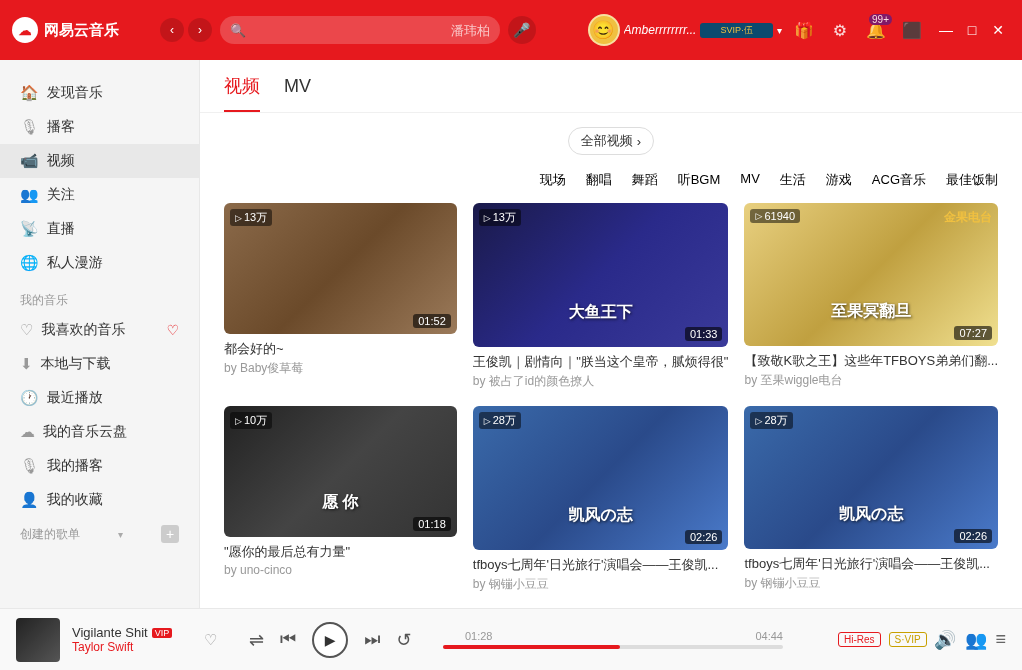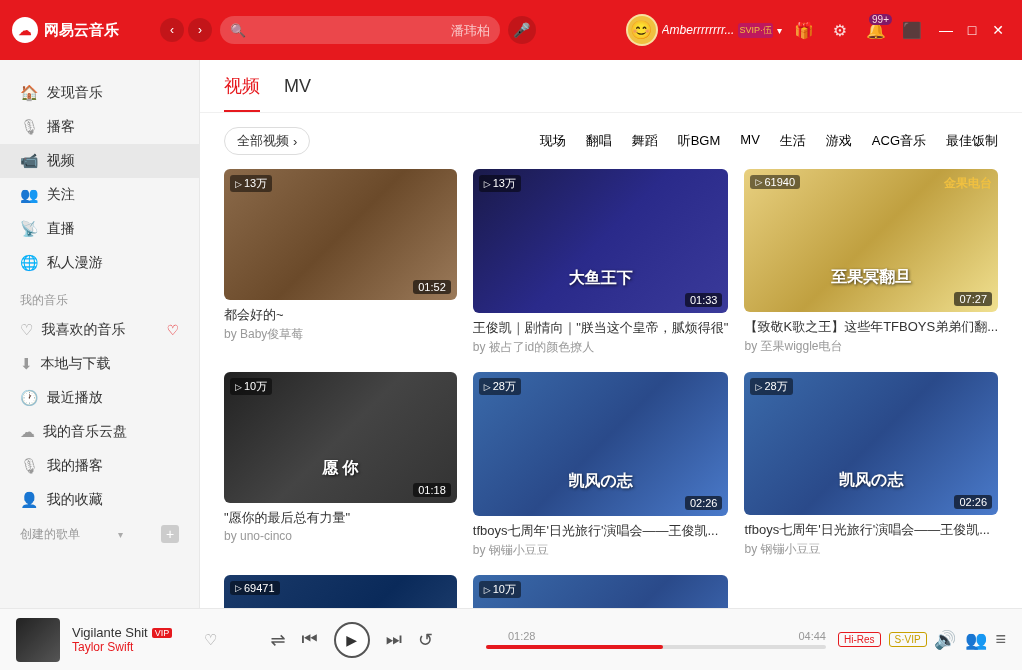--- a/index.html
+++ b/index.html
@@ -14,21 +14,21 @@
     .nav-arrow { width: 24px; height: 24px; border-radius: 50%; background: rgba(0,0,0,0.15); color: white; border: none; cursor: pointer; display: flex; align-items: center; justify-content: center; font-size: 12px; }
     .search-bar { flex: 1; max-width: 280px; height: 28px; background: rgba(255,255,255,0.2); border-radius: 14px; display: flex; align-items: center; padding: 0 10px; gap: 6px; }
     .search-bar input { background: transparent; border: none; outline: none; color: white; font-size: 13px; width: 100%; text-align: right; }
     .search-bar input::placeholder { color: rgba(255,255,255,0.7); }
     .search-icon { color: rgba(255,255,255,0.8); font-size: 13px; }
     .mic-btn { width: 28px; height: 28px; background: rgba(0,0,0,0.15); border-radius: 50%; border: none; color: white; cursor: pointer; display: flex; align-items: center; justify-content: center; font-size: 14px; }
     .top-right { display: flex; align-items: center; gap: 8px; margin-left: auto; }
     .avatar-wrap { display: flex; align-items: center; gap: 4px; cursor: pointer; }
     .avatar { width: 32px; height: 32px; border-radius: 50%; background: #f0c040; border: 2px solid rgba(255,255,255,0.5); display: flex; align-items: center; justify-content: center; font-size: 11px; color: #333; overflow: hidden; }
     .username { color: white; font-size: 12px; max-width: 80px; overflow: hidden; text-overflow: ellipsis; white-space: nowrap; font-style: italic; }
-    .vip-badge { background: #be185d; color: #f0c040; font-size: 9px; padding: 1px 1px; border-radius: 3px; }
+    .vip-badge { background: #0c4a6e; color: #f0c040; font-size: 9px; padding: 1px 20px; border-radius: 3px; }
     .top-icon-btn { width: 28px; height: 28px; color: white; cursor: pointer; display: flex; align-items: center; justify-content: center; font-size: 16px; opacity: 0.85; }
     .notif-btn { position: relative; }
     .notif-badge { position: absolute; top: -2px; right: -2px; background: #701a75; color: white; font-size: 10px; padding: 0 3px; border-radius: 6px; }
     .win-controls { display: flex; gap: 2px; }
     .win-btn { width: 24px; height: 24px; border: none; background: transparent; color: white; cursor: pointer; font-size: 14px; display: flex; align-items: center; justify-content: center; }
 
     
     .main-layout { display: flex; flex: 1; overflow: hidden; }
 
     
@@ -44,21 +44,21 @@
 
     
     .content-area { flex: 1; background: white; overflow-y: auto; display: flex; flex-direction: column; }
 
     
     .tab-bar { display: flex; align-items: center; padding: 14px 24px 0; border-bottom: 1px solid #f0f0f0; gap: 24px; }
     .tab { font-size: 18px; font-weight: 500; color: #333; cursor: pointer; padding-bottom: 12px; border-bottom: 2px solid transparent; }
     .tab.active { color: #e6191e; border-bottom-color: #e6191e; }
 
     
-    .filter-bar { display: flex; align-items: center; padding: 14px 24px; gap: 16px; }
+    .filter-bar { display: flex; align-items: center; padding: 14px 24px; gap: 16px; flex-direction: column; }
     .all-videos-btn { display: flex; align-items: center; gap: 4px; background: white; border: 1px solid #ddd; border-radius: 14px; padding: 4px 12px; font-size: 13px; color: #333; cursor: pointer; }
     .filter-tags { display: flex; gap: 20px; margin-left: auto; }
     .filter-tag { font-size: 13px; color: #000000; cursor: pointer; }
 
     
     .video-grid { display: grid; grid-template-columns: repeat(3, 1fr); gap: 16px; padding: 0 24px 16px; }
     .video-card { cursor: pointer; }
     .video-thumb { position: relative; width: 100%; aspect-ratio: 16/9; border-radius: 6px; overflow: hidden; background: #222; }
     .play-count { position: absolute; top: 6px; left: 6px; background: rgba(0,0,0,0.5); color: white; font-size: 11px; padding: 1px 5px; border-radius: 3px; display: flex; align-items: center; gap: 2px; }
     .play-triangle { font-size: 9px; }
@@ -77,21 +77,21 @@
     .player-heart { color: #999; cursor: pointer; font-size: 15px; }
     .player-controls { display: flex; align-items: center; gap: 16px; flex: 1; justify-content: center; }
     .ctrl-btn { color: #555; cursor: pointer; font-size: 18px; background: none; border: none; }
     .play-btn { width: 36px; height: 36px; border-radius: 50%; border: 2px solid #555; display: flex; align-items: center; justify-content: center; cursor: pointer; background: white; }
     .play-btn-icon { color: #333; font-size: 14px; }
     .player-progress { flex: 2; display: flex; flex-direction: column; gap: 3px; max-width: 340px; }
     .progress-times { display: flex; justify-content: space-between; font-size: 11px; color: #999; padding-left: 22px; }
     .progress-bar-wrap { height: 4px; background: #ddd; border-radius: 2px; position: relative; cursor: pointer; }
     .progress-fill { height: 100%; background: #e6191e; border-radius: 2px; }
     .player-right { display: flex; align-items: center; gap: 8px; margin-left: auto; }
-    .hires-badge { border: 1px solid #e6191e; color: #e6191e; font-size: 10px; padding: 1px 5px; border-radius: 3px; cursor: pointer; }
+    .hires-badge { border: 1px solid #e6191e; color: #e6191e; font-size: 10px; padding: 1px 5px; border-radius: 3px; cursor: pointer; margin-left: 43px; }
     .svip-badge { border: 1px solid #c8a000; color: #c8a000; font-size: 10px; padding: 1px 5px; border-radius: 3px; cursor: pointer; }
     .vol-btn, .social-btn, .playlist-btn { color: #666; font-size: 18px; cursor: pointer; }
 
     
     .thumb-1 { background: linear-gradient(135deg, #8b6a4a 0%, #6b4a2a 50%, #9b7a5a 100%); }
     .thumb-2 { background: linear-gradient(135deg, #1a1a4a 0%, #2a2a8a 50%, #3a3a9a 100%); }
     .thumb-3 { background: linear-gradient(135deg, #e8d080 0%, #c0a040 50%, #f0e090 100%); }
     .thumb-4 { background: linear-gradient(135deg, #222 0%, #444 50%, #333 100%); }
     .thumb-5 { background: linear-gradient(135deg, #3a6aaa 0%, #2a4a8a 50%, #4a7aca 100%); }
     .thumb-6 { background: linear-gradient(135deg, #3a6aaa 0%, #2a4a8a 50%, #4a7aca 100%); }

